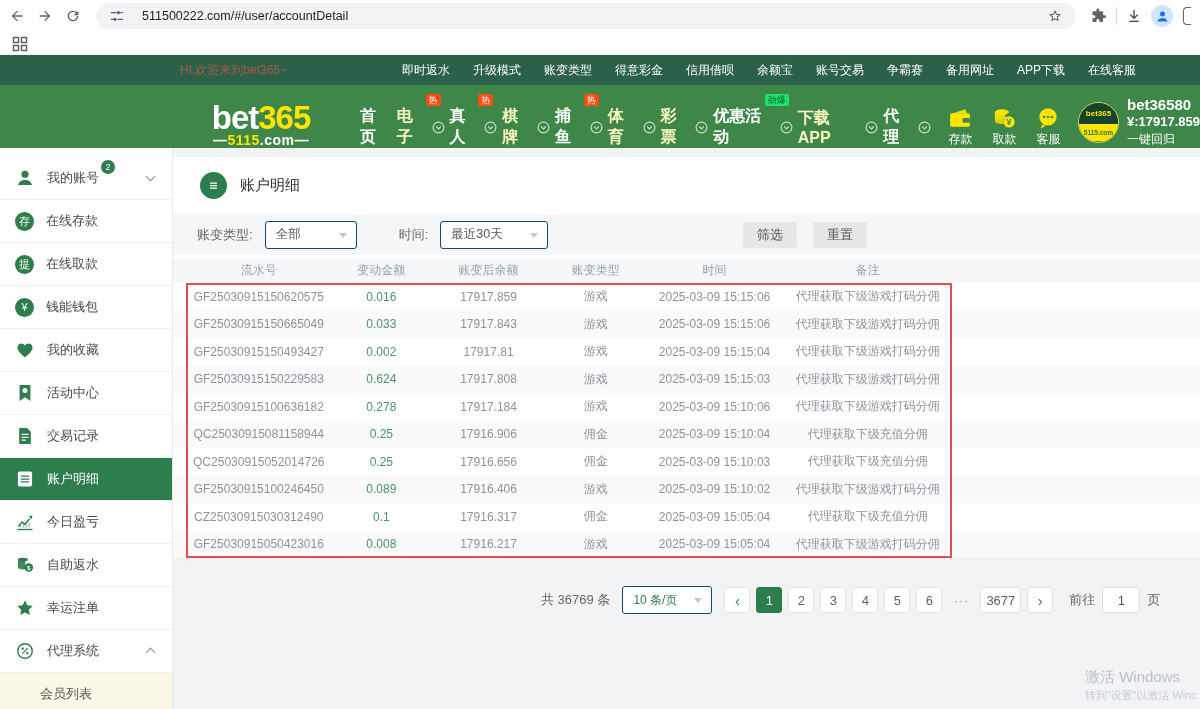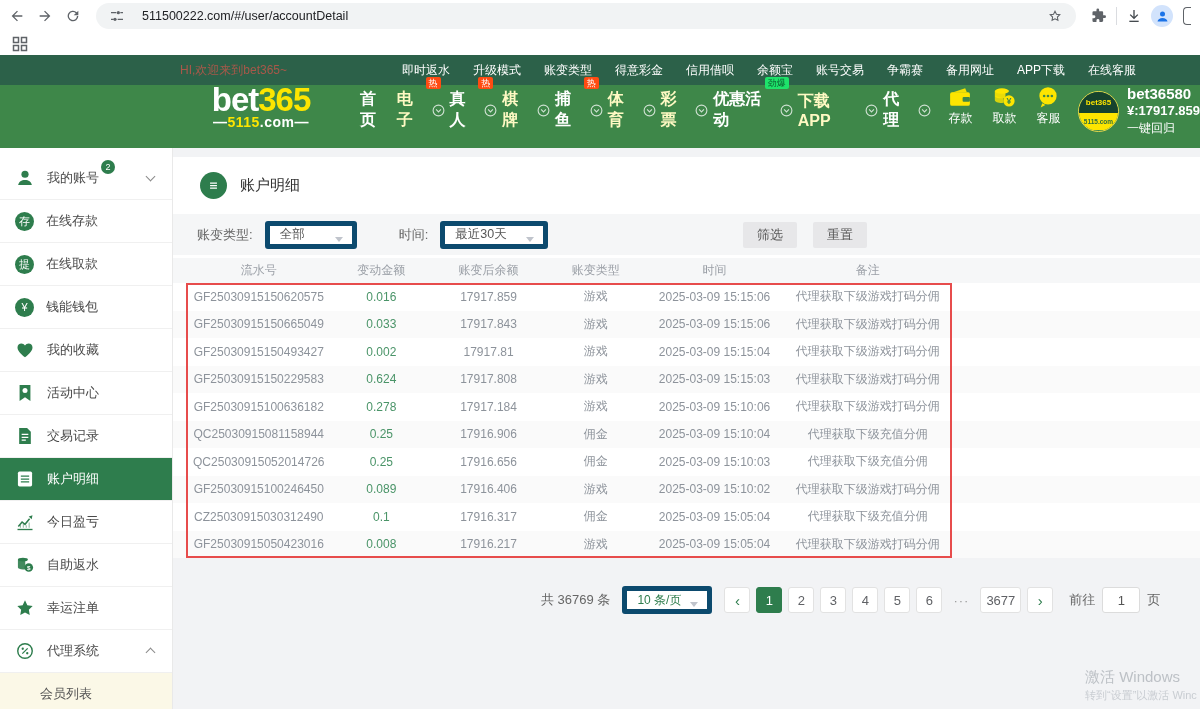--- a/index.html
+++ b/index.html
@@ -18,21 +18,21 @@
   .avatar{width:22px;height:22px;border-radius:50%;background:#d2e3fc;display:flex;align-items:center;justify-content:center}
   .avatar svg{width:15px;height:15px}
   .edge-sliver{width:8px;height:18px;border:1.5px solid #5f6368;border-right:none;border-radius:4px 0 0 4px;margin-left:4px}
   .chrome-row2{height:23px;display:flex;align-items:center;padding-left:9px}
   
   .topbar{height:30px;background:#2c6149;display:flex;align-items:center;font-size:12px}
   .welcome{color:#a8584a;margin-left:180px;white-space:nowrap}
   .top-links{margin-left:auto;padding-right:64px;display:flex;gap:23px;white-space:nowrap}
   .top-link{color:#fff;cursor:pointer}
   
-  .header{height:63px;background:#3e8749;display:flex;align-items:flex-start;--ic:#3e8749}
+  .header{height:63px;background:#3e8749;display:flex;align-items:flex-end;--ic:#3e8749}
   .logo{margin-left:190px;width:142px;text-align:center;cursor:pointer;flex:0 0 auto}
   .logo-main{font-size:33px;font-weight:800;line-height:30px;letter-spacing:-1px}
   .logo-sub{font-size:14px;font-weight:bold;letter-spacing:.5px;margin-top:-1px}
   .lw{color:#fff}.ly{color:#fde500}
   .mainnav{display:flex;align-items:center;gap:5px;margin-left:28px}
   .nav-item{position:relative;display:flex;align-items:center;gap:3px;font-size:16px;font-weight:bold;cursor:pointer;padding-top:4px}
   .ny{color:#fef9c3}.nw{color:#fff}
   .nav-caret{width:13px;height:13px;display:flex}
   .nav-caret svg{width:13px;height:13px}
   .nav-badge{position:absolute;top:-8px;right:4px;font-size:9px;font-weight:normal;line-height:1;
@@ -69,21 +69,21 @@
   .chev.down{transform:rotate(45deg);margin-top:-3px}
   .chev.up{transform:rotate(-135deg);margin-top:3px}
   .side-item.sub{background:#fbf8e7;padding-left:40px;color:#555}
   
   .main{flex:1;position:relative;padding-top:9px;background:#f2f3f5}
   .title-row{height:56px;background:#fff;display:flex;align-items:center;padding-left:27px;gap:13px}
   .title-icon{width:27px;height:27px;border-radius:50%;background:#2e7d4d;display:flex;align-items:center;justify-content:center;flex:0 0 auto}
   .page-title{font-size:15px;color:#333}
   .filter-row{height:42px;background:#f5f6f7;display:flex;align-items:center;padding-left:24px;position:relative;
     font-size:13px;color:#666;border-top:1px solid #fff}
-  .sel{height:28px;background:#fff;border:5px solid #0c4a6e;border-radius:3px;display:flex;align-items:center;
+  .sel{height:28px;background:#fff;border:1px solid #0c4a6e;border-radius:3px;display:flex;align-items:center;
     padding:0 22px 0 10px;color:#555;position:relative;cursor:pointer;font-size:12.5px;white-space:nowrap}
   .caret-tri{position:absolute;right:9px;top:11px;width:0;height:0;border-left:4px solid transparent;
     border-right:4px solid transparent;border-top:5px solid #c0c4cc}
   .sel.type{width:92px;margin-left:12px}
   .flabel.time-label{margin-left:42px}
   .sel.time{width:108px;margin-left:12px}
   .btn{position:absolute;top:8px;height:26px;background:#e7e7e9;border:none;border-radius:2px;color:#555;
     font-size:13px;padding:0 14px;cursor:pointer;font-family:inherit}
   .btn.filter{left:570px}
   .btn.reset{left:640px}

